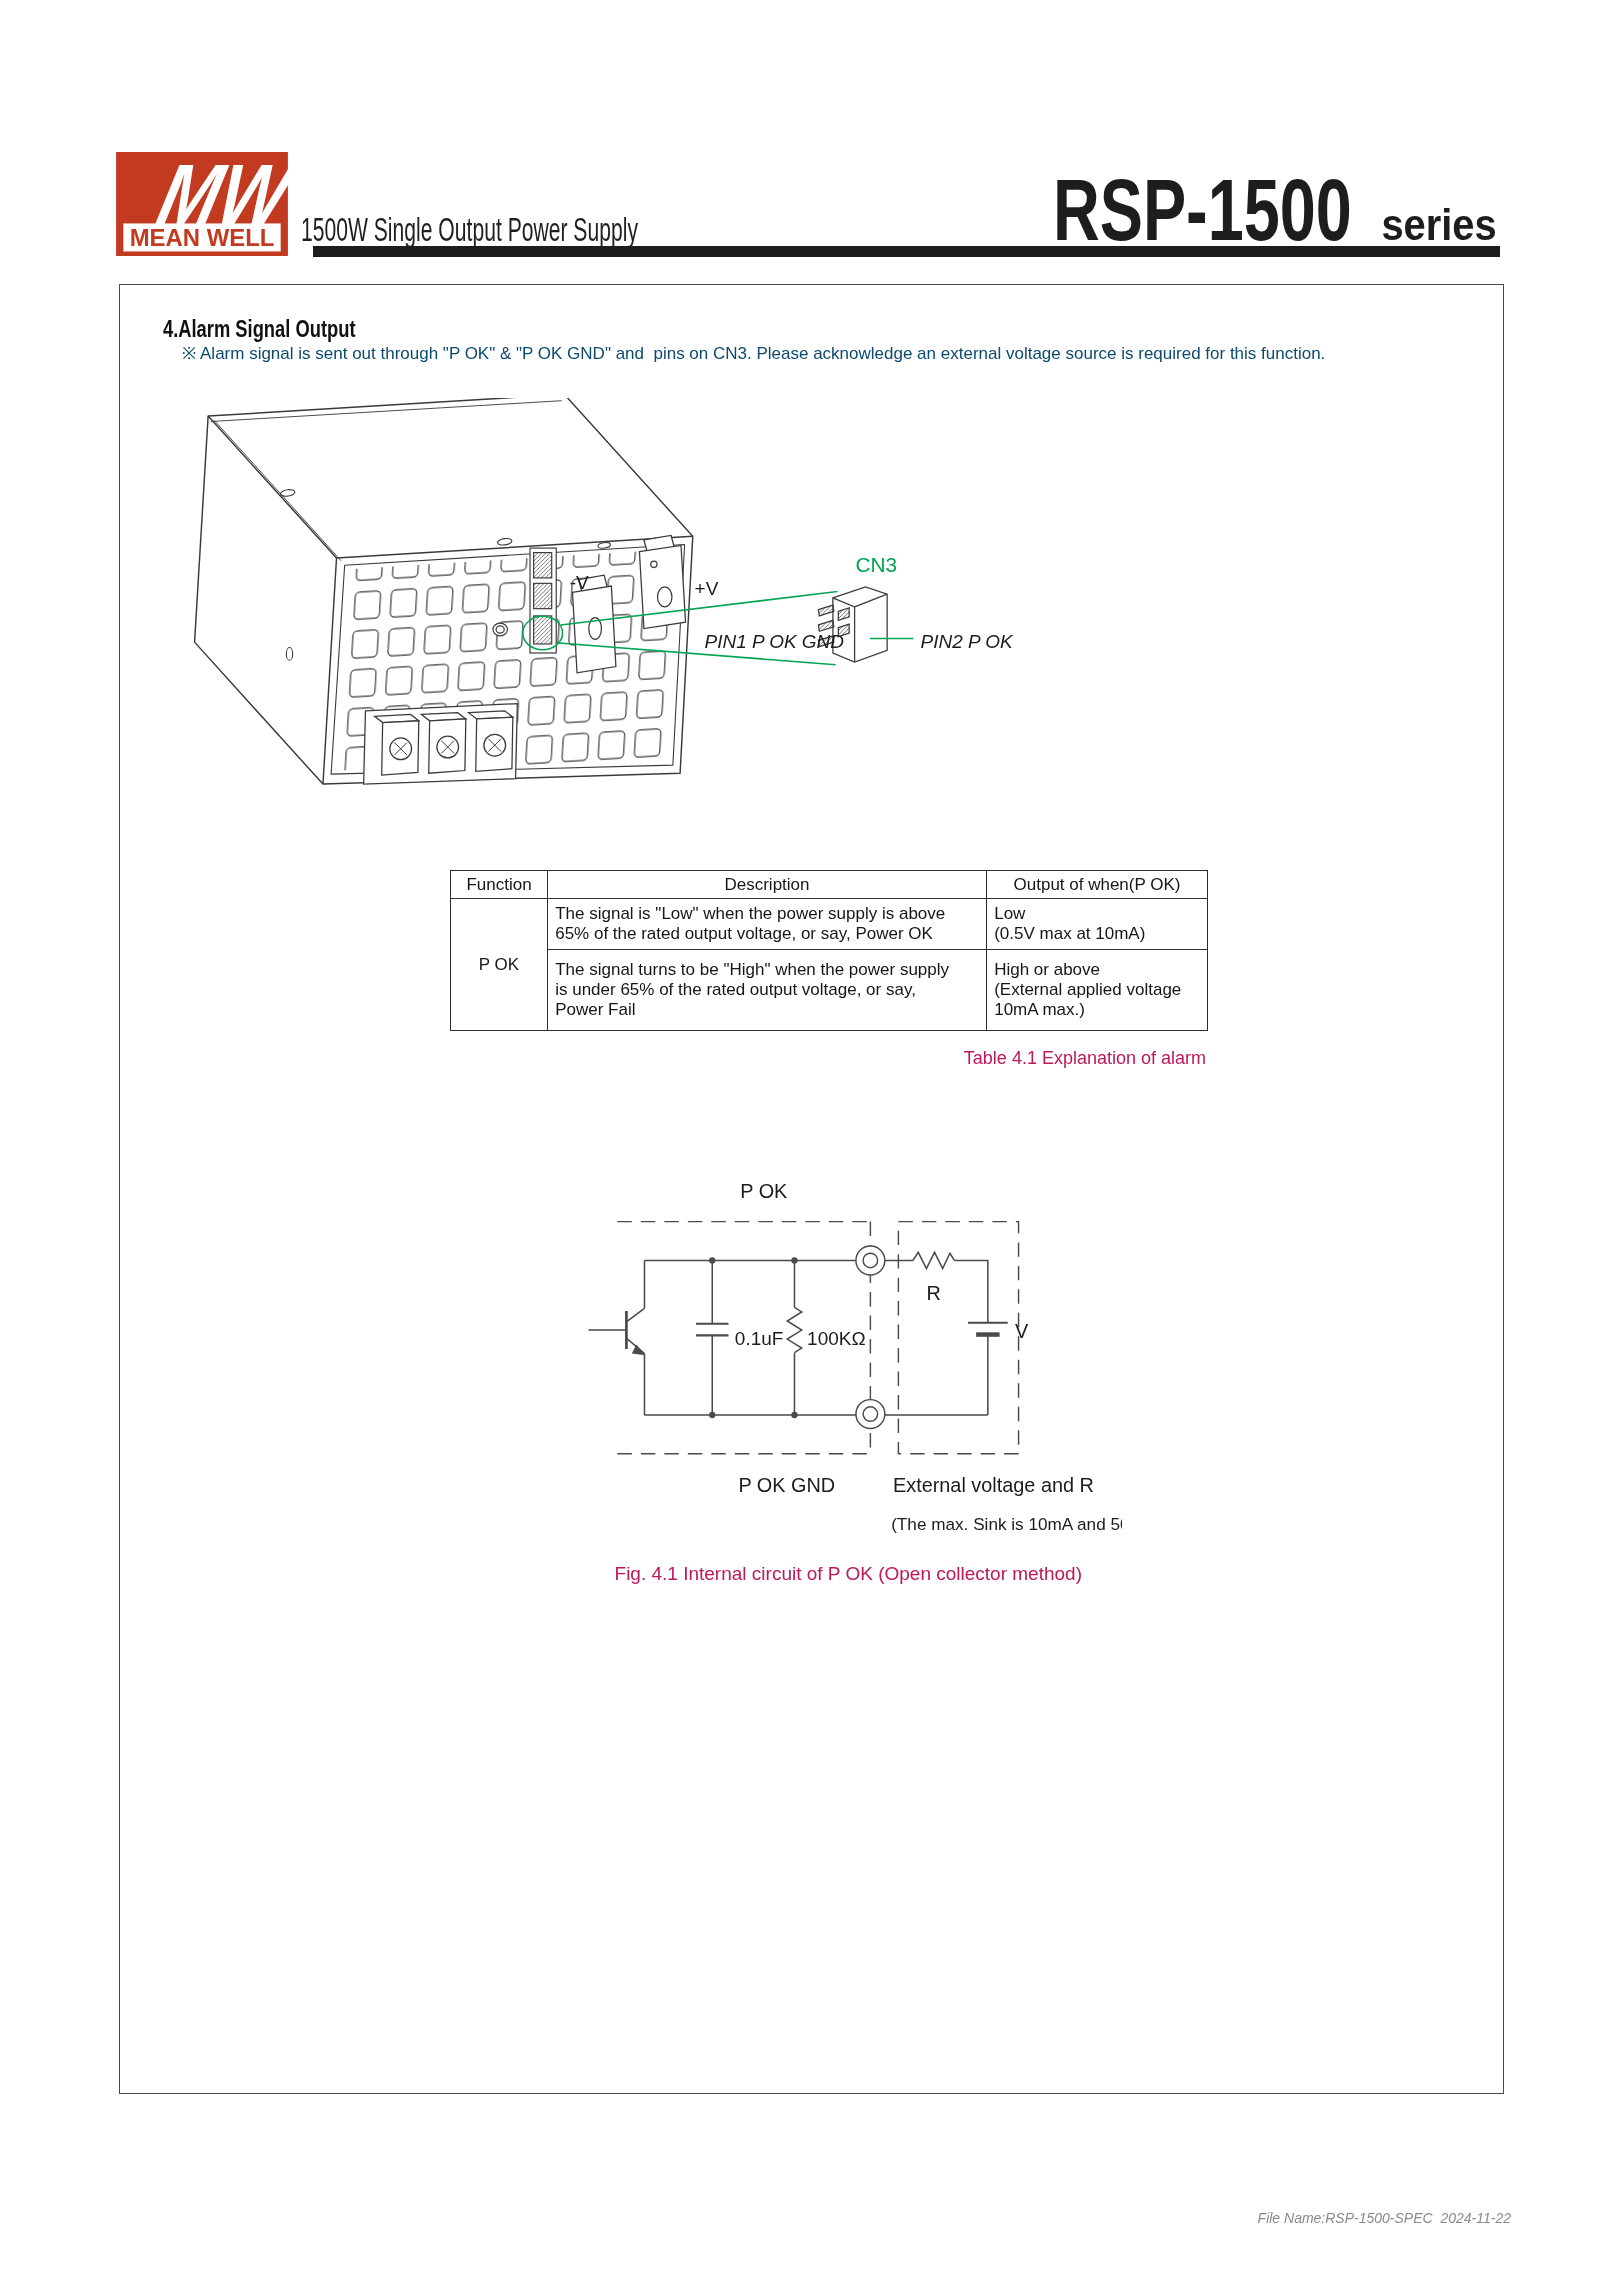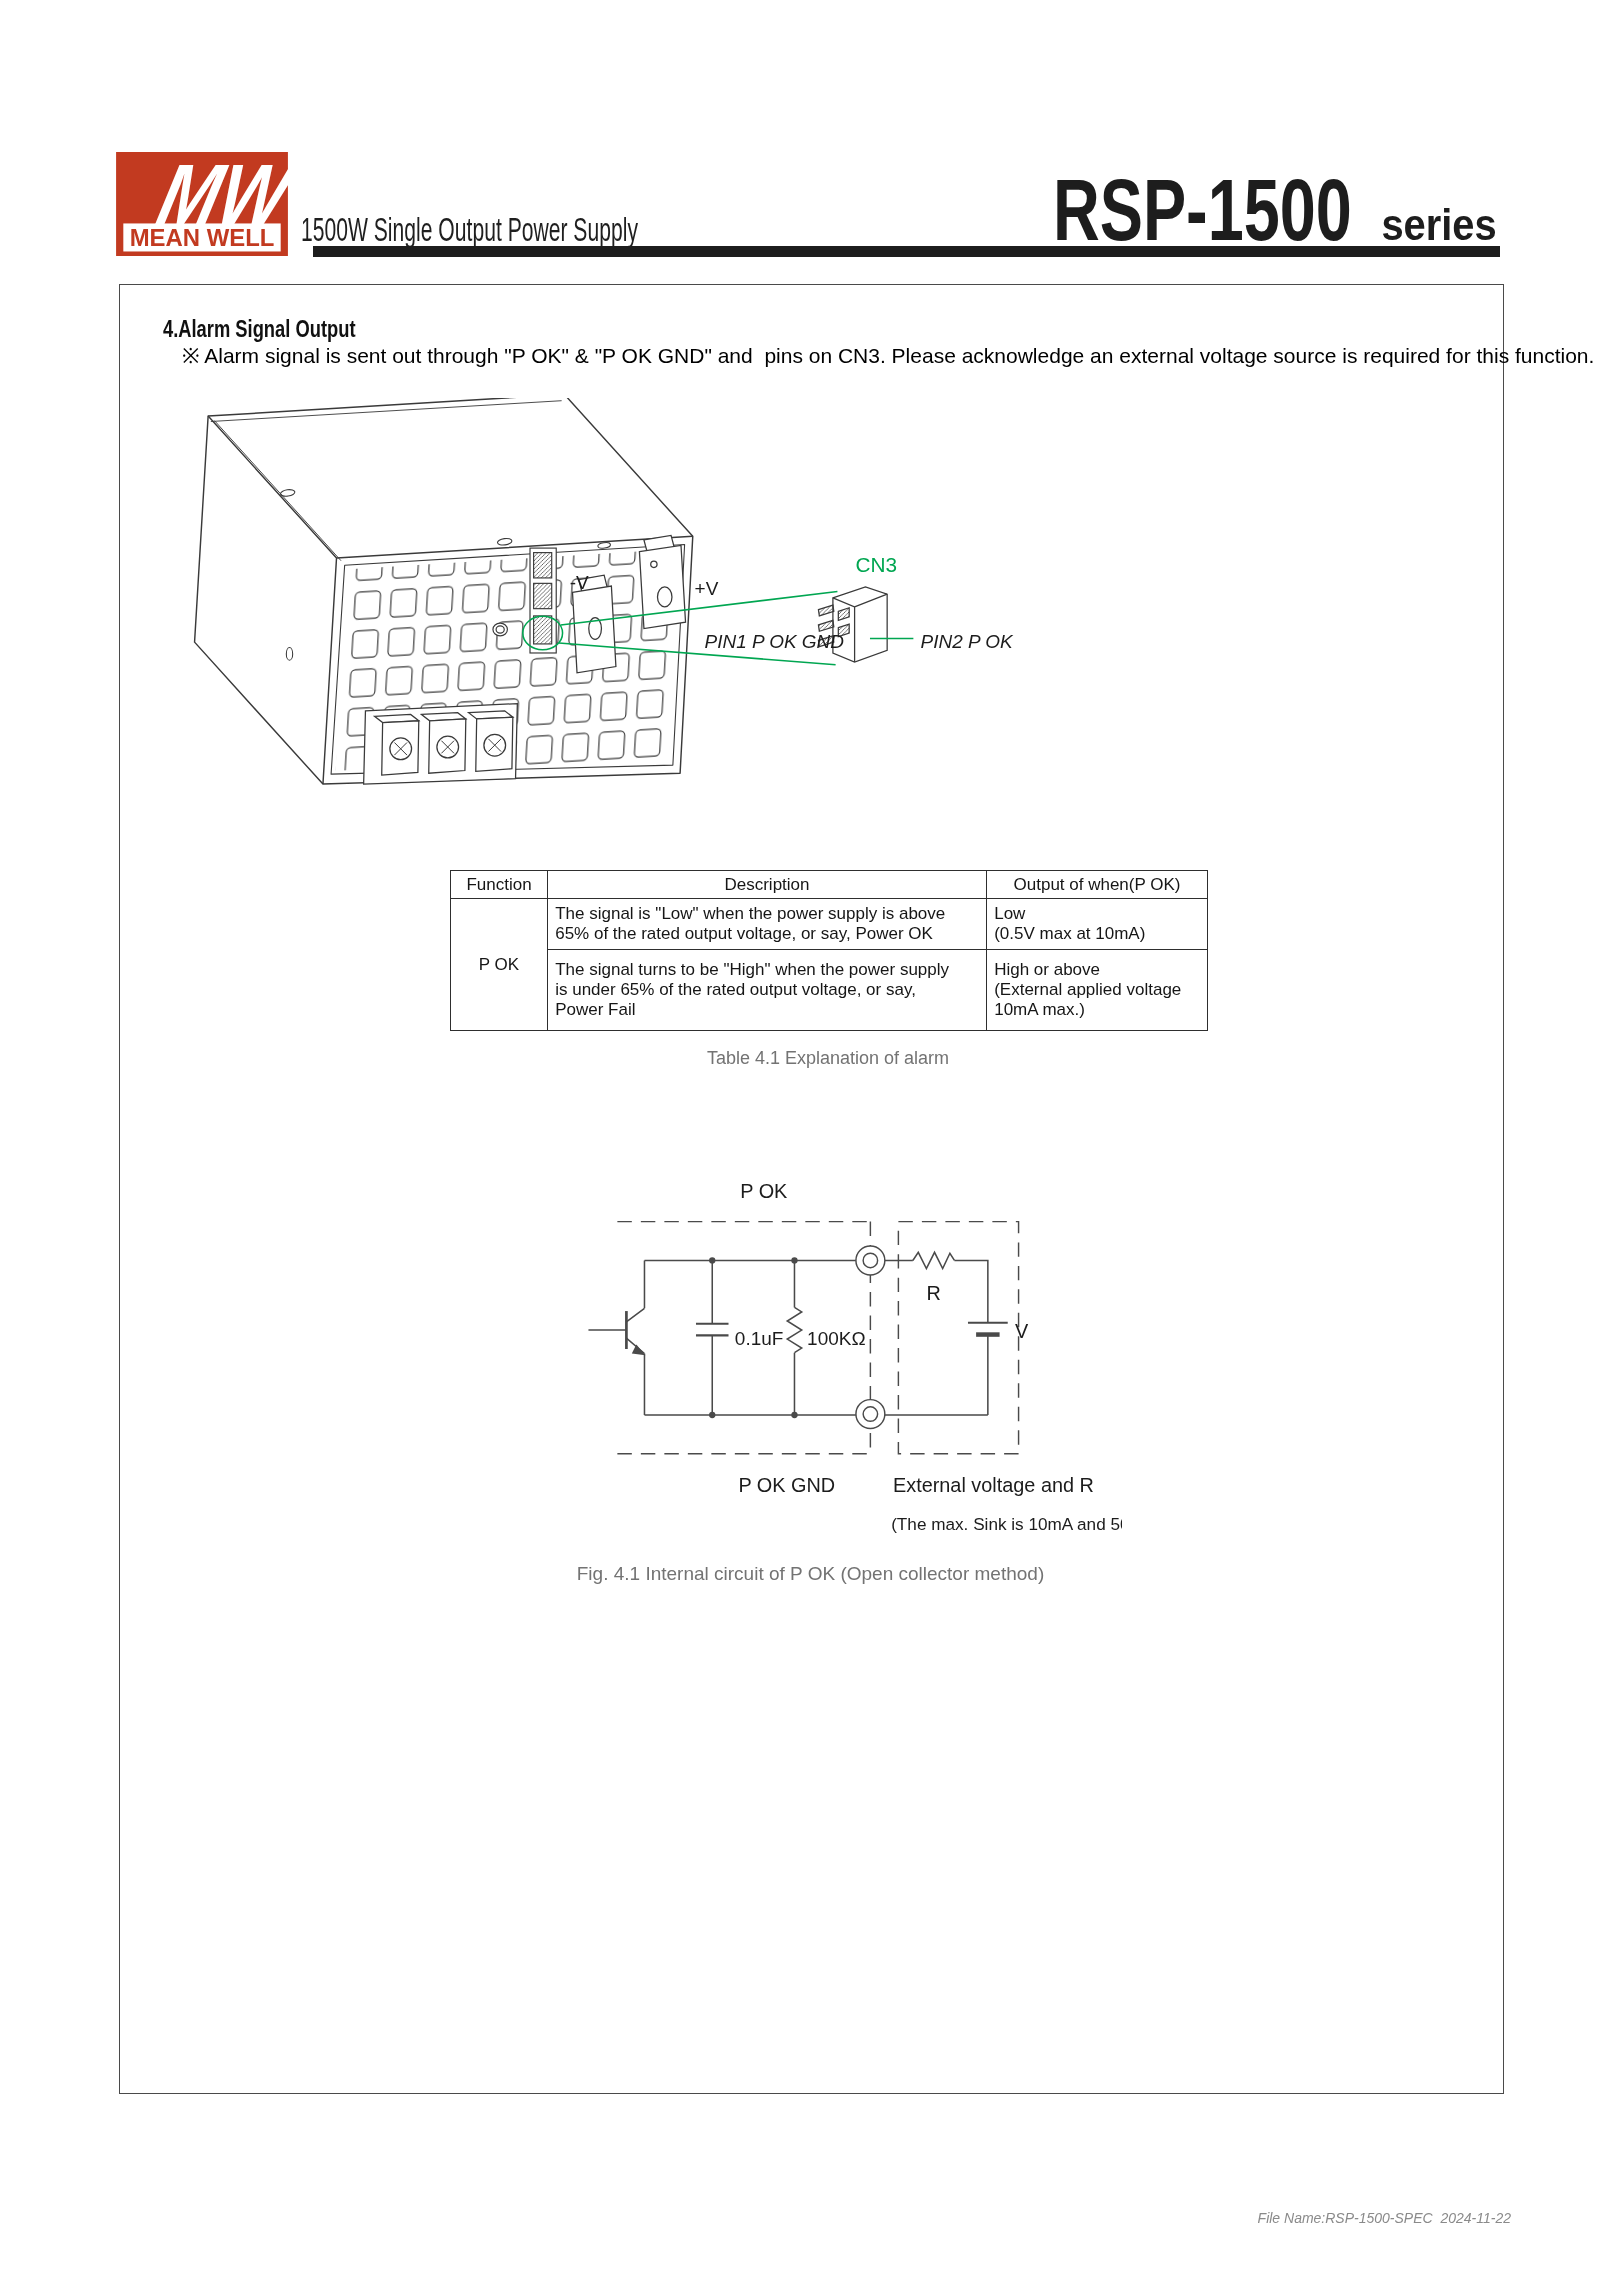--- a/index.html
+++ b/index.html
@@ -14,35 +14,35 @@
     position:absolute;left:301px;top:211px;font-size:33px;font-weight:500;color:#1f1f1f;
     transform:scaleX(0.64);transform-origin:left top;white-space:nowrap;letter-spacing:0px;
   }
   
   #content-frame{position:absolute;left:119px;top:284px;width:1385px;height:1810px;border:1.8px solid #4a4a4a;box-sizing:border-box;background:#fff;}
   #section-heading{
     position:absolute;left:163px;top:316px;font-size:23.5px;font-weight:bold;color:#111;
     transform:scaleX(0.78);transform-origin:left top;white-space:nowrap;
   }
   #section-note{
-    position:absolute;left:182px;top:341px;font-size:21px;color:#000000;white-space:pre;
+    position:absolute;left:182px;top:341px;font-size:17px;color:#0c4a6e;white-space:pre;
   }
   
   #alarm-table{
     position:absolute;left:450px;top:870px;width:756px;border-collapse:collapse;
     font-size:17px;color:#161616;table-layout:fixed;
   }
   #alarm-table th,#alarm-table td{
     border:1.8px solid #2e2e2e;padding:1.8px 7.2px;vertical-align:middle;white-space:pre-line;line-height:1.17;
   }
   #alarm-table th{font-weight:normal;text-align:center;height:23.5px;margin-left:25px;}
   #alarm-table td.fn{text-align:center;}
   #alarm-table td.desc,#alarm-table td.outp{text-align:left;vertical-align:middle;}
   .caption{
-    position:absolute;text-align:center;font-size:18px;color:#737373;
+    position:absolute;text-align:right;font-size:18px;color:#be185d;
   }
   #table-caption{left:450px;top:1048px;width:756px;}
   #figure-caption{left:539px;top:1563px;width:543px;font-size:19px;}
   #footer-note{
     position:absolute;right:104px;top:2210px;font-size:14px;font-style:italic;color:#8a8a8a;white-space:pre;
   }
   svg text{font-family:"Liberation Sans", sans-serif;}
 </style>
 </head>
 <body>

